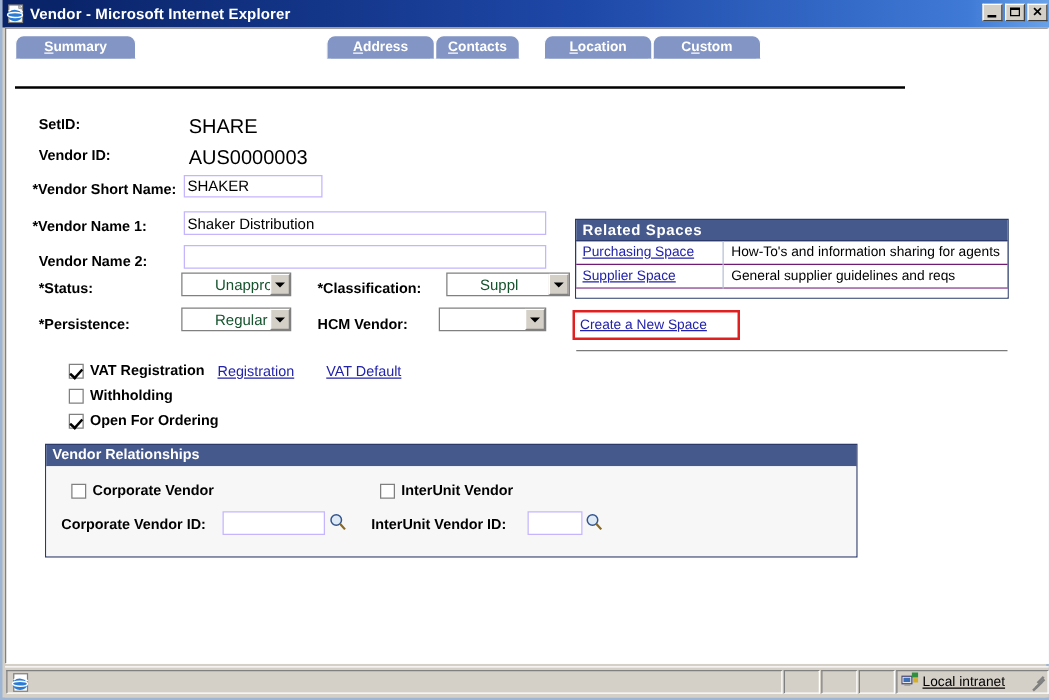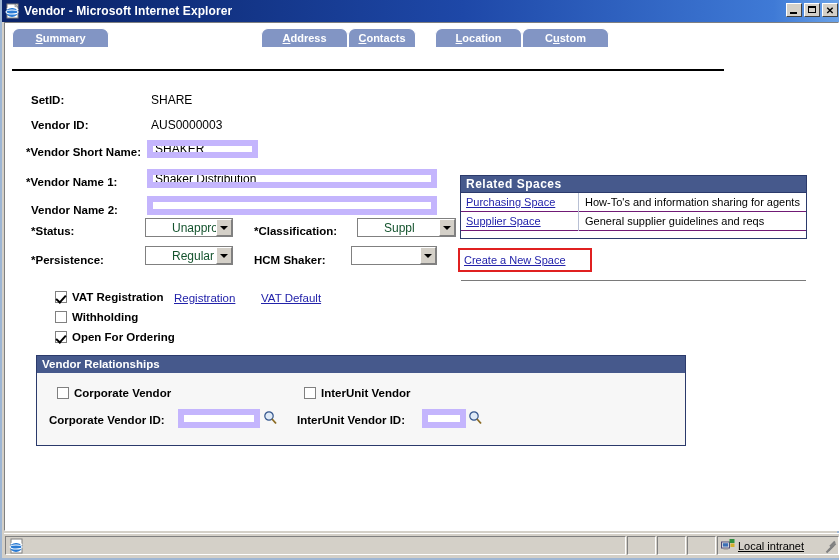--- a/index.html
+++ b/index.html
@@ -133,29 +133,29 @@
   .lbl {
     position: absolute;
     font-size: 11.5px;
     font-weight: bold;
     color: #000000;
     font-family: "Liberation Sans", sans-serif;
     white-space: nowrap;
   }
   .val {
     position: absolute;
-    font-size: 12px;
+    font-size: 16px;
     color: #000000;
     font-family: "Liberation Sans", sans-serif;
     white-space: nowrap;
   }
   .txtbox {
     position: absolute;
     background: #ffffff;
-    border: 6px solid #c4b5fd;
+    border: 1px solid #c4b5fd;
     font-size: 12px;
     color: #000;
     font-family: "Liberation Sans", sans-serif;
     padding: 0 2px;
     line-height: 16px;
     outline: none;
   }
 
   
   .ddl {
@@ -447,21 +447,21 @@
       </div>
 
       <span class="lbl" style="left:25px; top:230px;">*Persistence:</span>
       <div class="ddl" style="left:139px; top:222px; width:88px;">
         <span class="ddl-text">Regular</span>
         <span class="ddl-btn">
             <i class="arrow"></i>
           </span>
       </div>
 
-      <span class="lbl" style="left:248px; top:230px;">HCM Shaker:</span>
+      <span class="lbl" style="left:248px; top:230px;">HCM Vendor:</span>
       <div class="ddl" style="left:345px; top:222px; width:86px;">
         <span class="ddl-text"></span>
         <span class="ddl-btn">
             <i class="arrow"></i>
           </span>
       </div>
 
       <div class="cbrow" style="left:49px; top:267px;">
         <span class="cbox checked"></span>
         <span class="cblabel">VAT Registration</span>

